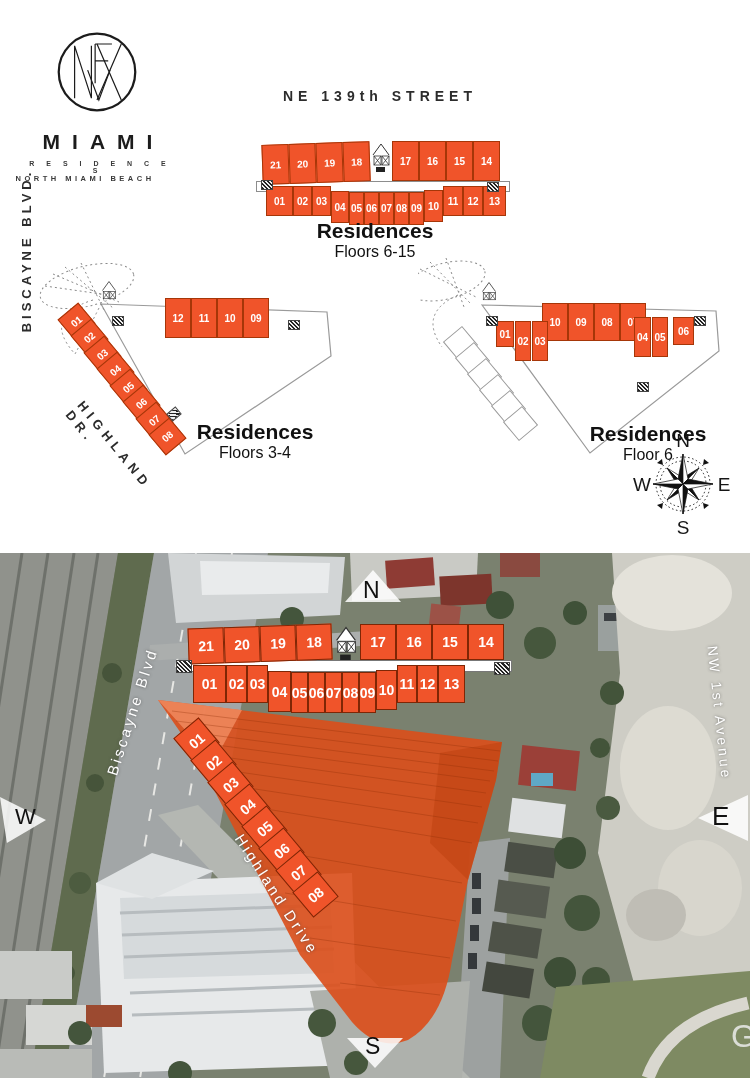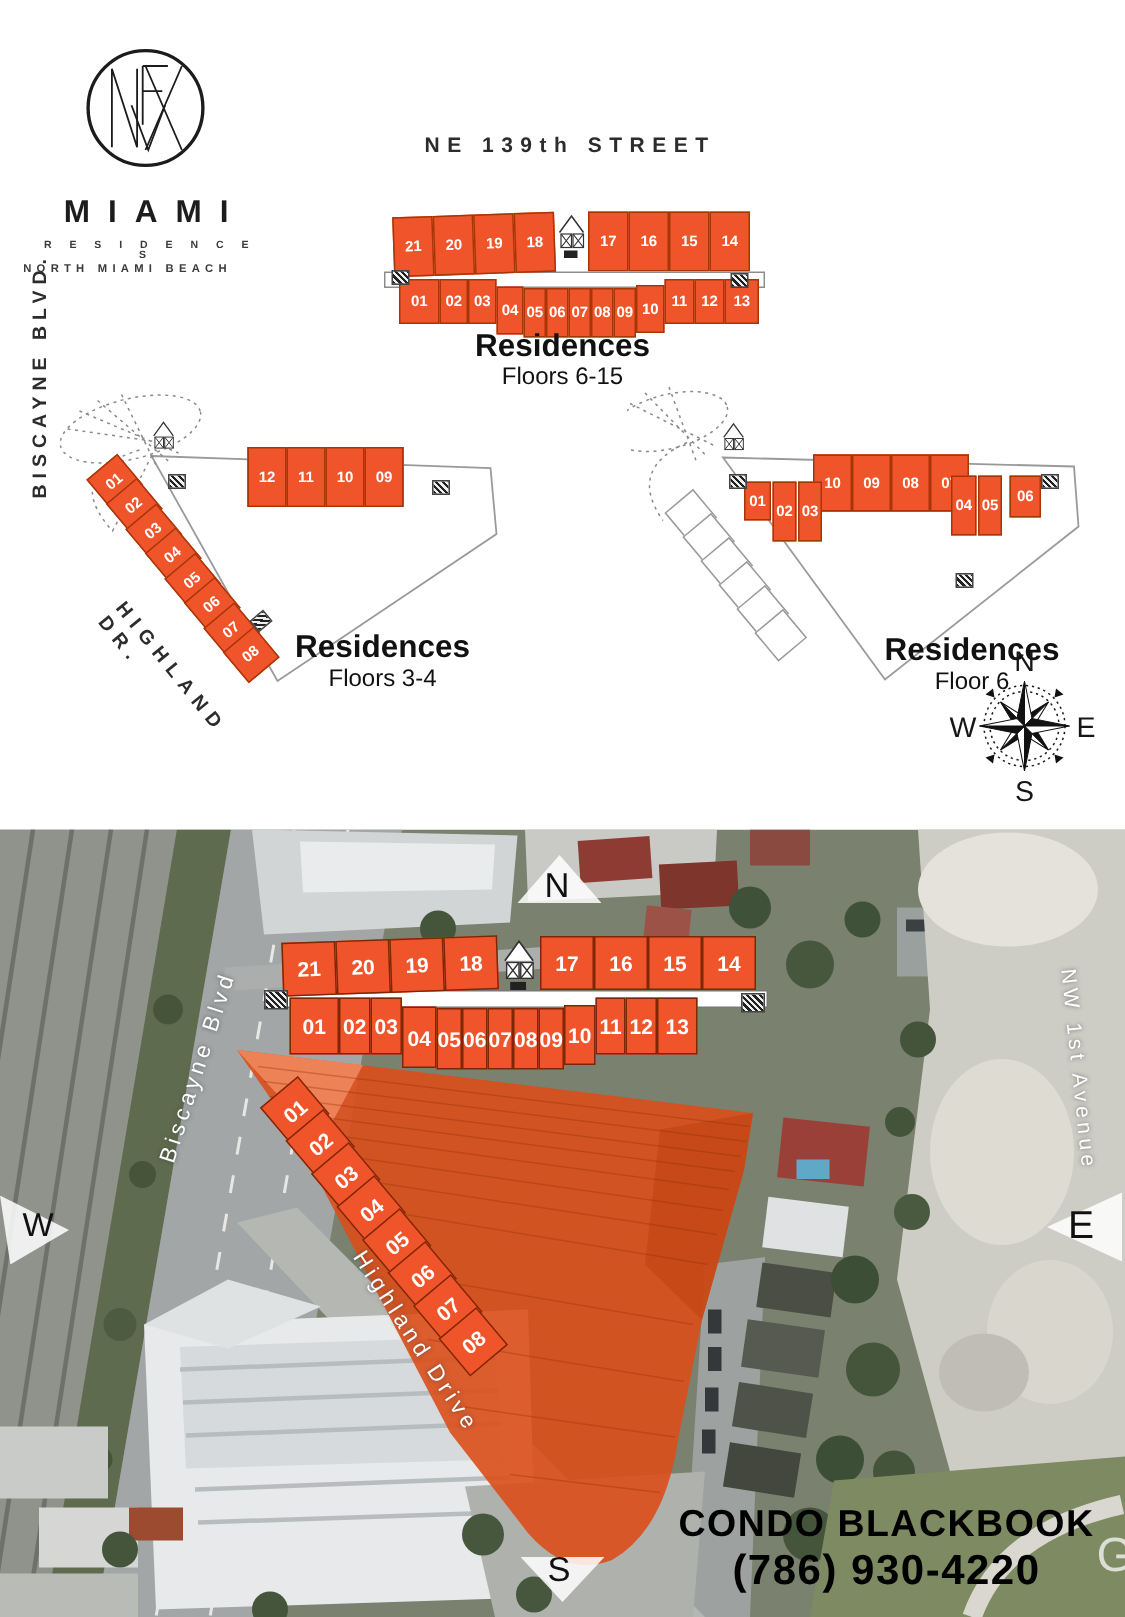--- a/index.html
+++ b/index.html
@@ -716,19 +716,15 @@
 
   <div id="tri-n" class="tri"></div>
   <div id="mark-n" class="mark">N</div>
   <div id="tri-w" class="tri"></div>
   <div id="mark-w" class="mark">W</div>
   <div id="tri-e" class="tri"></div>
   <div id="mark-e" class="mark">E</div>
   <div id="tri-s" class="tri"></div>
   <div id="mark-s" class="mark">S</div>
 
-  <div id="contact" class="abs">
-    <div class="c1">CONDO BLACKBOOK</div>
-    <div class="c2">(786) 930-4220</div>
-  </div>
   <div id="gmark" class="abs">G</div>
 
 </div>
 
 </body></html>

